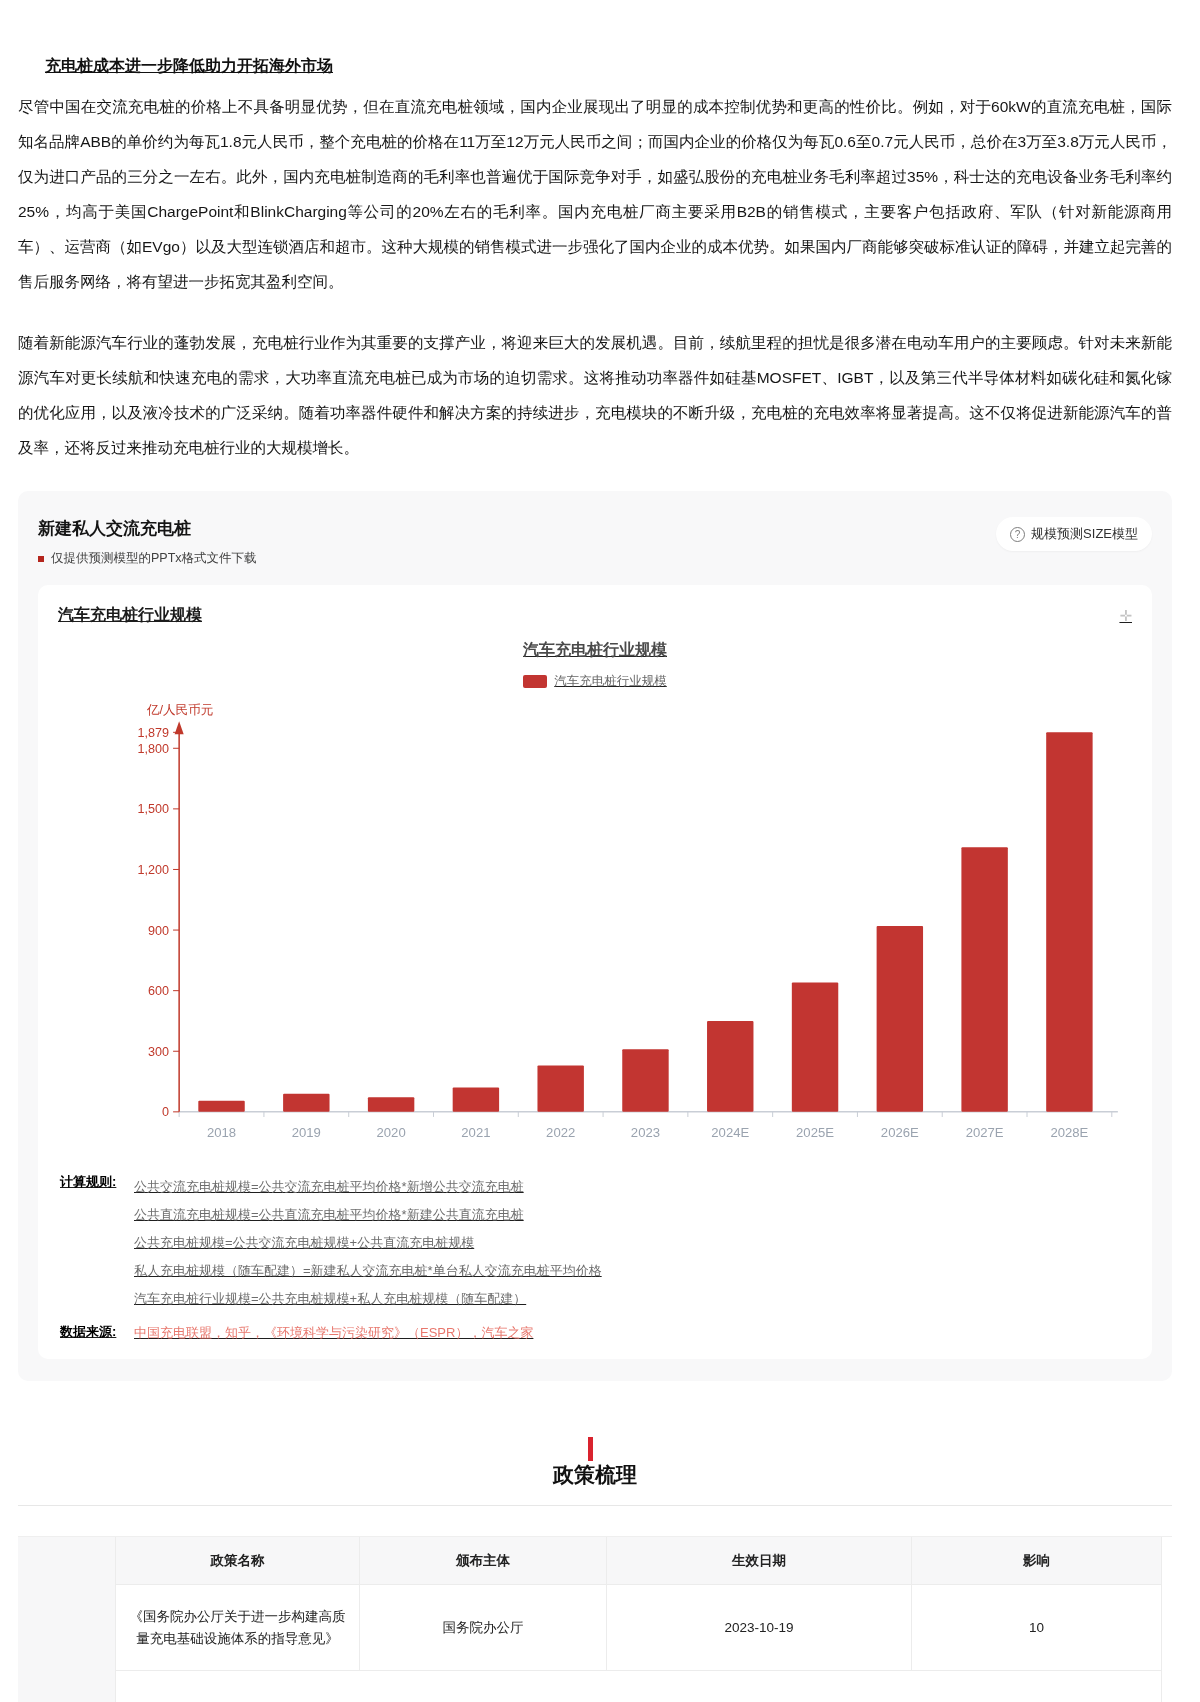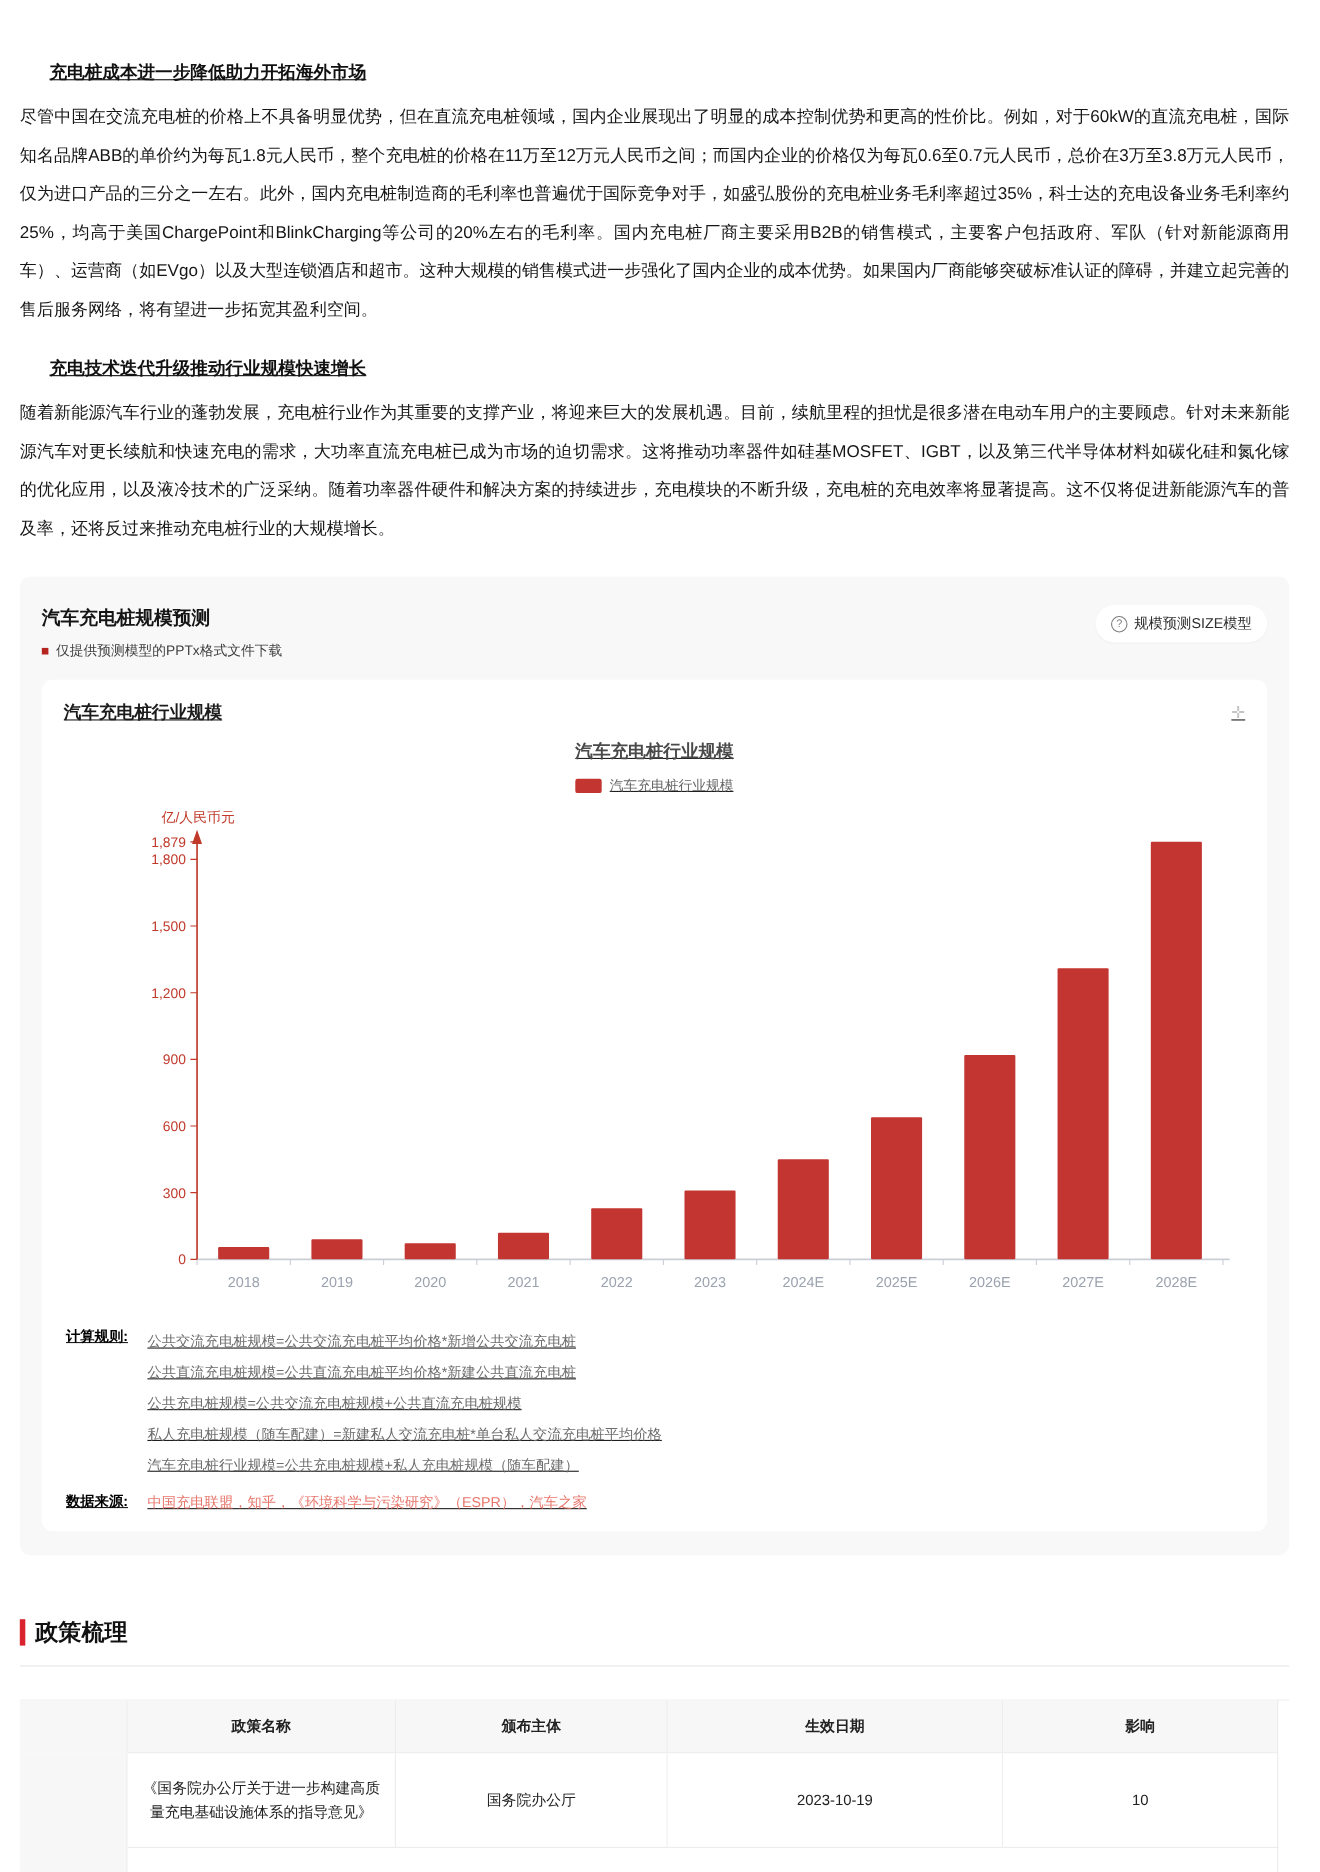--- a/index.html
+++ b/index.html
@@ -42,21 +42,21 @@
   
   .foot { margin-top: 16px; padding-left: 2px; }
   .foot-row { display: flex; align-items: flex-start; }
   .foot-label { font-size: 13px; font-weight: 700; color: #000000; white-space: nowrap; width: 74px; flex: 0 0 74px; }
   .rules-list { font-size: 13px; color: #6d6d6d; }
   .rules-list div { line-height: 28px; }
   .source-row { margin-top: 10px; }
   .source-text { font-size: 13px; color: #e8776d; line-height: 20px; }
 
   
-  .policy-heading { display: flex; align-items: center; margin-top: 56px; }
+  .policy-heading { display: flex; align-items: center; margin-top: 56px; flex-direction: column; }
   .policy-bar { width: 5px; height: 24px; background: #d9232e; margin-right: 9px; }
   .policy-title { font-size: 21px; font-weight: 700; color: #111; }
   .divider { height: 1px; background: #e7e7e7; margin-top: 16px; }
 
   .policy-table { margin-top: 30px; display: grid;
     grid-template-columns: 98px 244px 247px 305px 250px;
     border-top: 1px solid #efefef; }
   .pt-cell { border-bottom: 1px solid #ececec; border-right: 1px solid #ececec;
     display: flex; align-items: center; justify-content: center; text-align: center;
     font-size: 13.5px; color: #222; padding: 8px 12px; background: #fff; }
@@ -68,27 +68,26 @@
   .pt-gutter-label { padding-top: 58px; }
 </style>
 </head>
 <body>
 
 <div class="page">
 
   <div class="sec-heading">充电桩成本进一步降低助力开拓海外市场</div>
   <div class="para">尽管中国在交流充电桩的价格上不具备明显优势，但在直流充电桩领域，国内企业展现出了明显的成本控制优势和更高的性价比。例如，对于60kW的直流充电桩，国际知名品牌ABB的单价约为每瓦1.8元人民币，整个充电桩的价格在11万至12万元人民币之间；而国内企业的价格仅为每瓦0.6至0.7元人民币，总价在3万至3.8万元人民币，仅为进口产品的三分之一左右。此外，国内充电桩制造商的毛利率也普遍优于国际竞争对手，如盛弘股份的充电桩业务毛利率超过35%，科士达的充电设备业务毛利率约25%，均高于美国ChargePoint和BlinkCharging等公司的20%左右的毛利率。国内充电桩厂商主要采用B2B的销售模式，主要客户包括政府、军队（针对新能源商用车）、运营商（如EVgo）以及大型连锁酒店和超市。这种大规模的销售模式进一步强化了国内企业的成本优势。如果国内厂商能够突破标准认证的障碍，并建立起完善的售后服务网络，将有望进一步拓宽其盈利空间。</div>
 
-  <div class="sec-heading">充电技术迭代升级推动行业规模快速增长</div>
   <div class="para">随着新能源汽车行业的蓬勃发展，充电桩行业作为其重要的支撑产业，将迎来巨大的发展机遇。目前，续航里程的担忧是很多潜在电动车用户的主要顾虑。针对未来新能源汽车对更长续航和快速充电的需求，大功率直流充电桩已成为市场的迫切需求。这将推动功率器件如硅基MOSFET、IGBT，以及第三代半导体材料如碳化硅和氮化镓的优化应用，以及液冷技术的广泛采纳。随着功率器件硬件和解决方案的持续进步，充电模块的不断升级，充电桩的充电效率将显著提高。这不仅将促进新能源汽车的普及率，还将反过来推动充电桩行业的大规模增长。</div>
 
   <div class="card">
     <div class="card-head">
       <div>
-        <div class="card-title">汽车充电桩规模预测</div>
+        <div class="card-title">新建私人交流充电桩</div>
         <div class="card-note">
           <span class="note-bullet" style="background: rgb(180, 37, 29);"></span>
           <span class="note-text">仅提供预测模型的PPTx格式文件下载</span>
         </div>
       </div>
       <button class="model-btn">
         <span class="q-icon">?</span>
         <span>规模预测SIZE模型</span>
       </button>
     </div>

